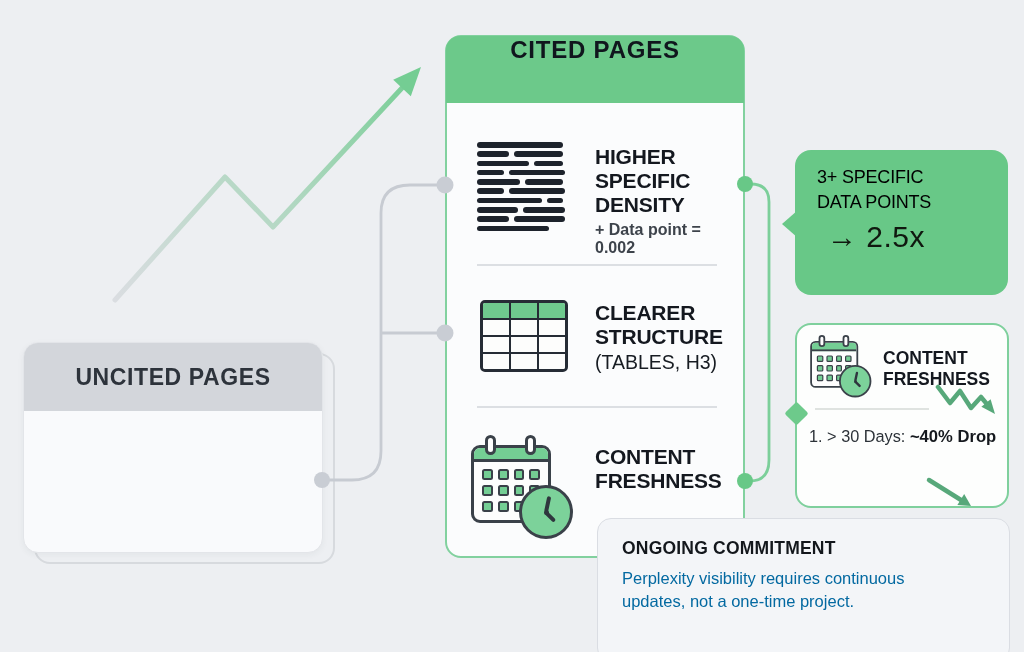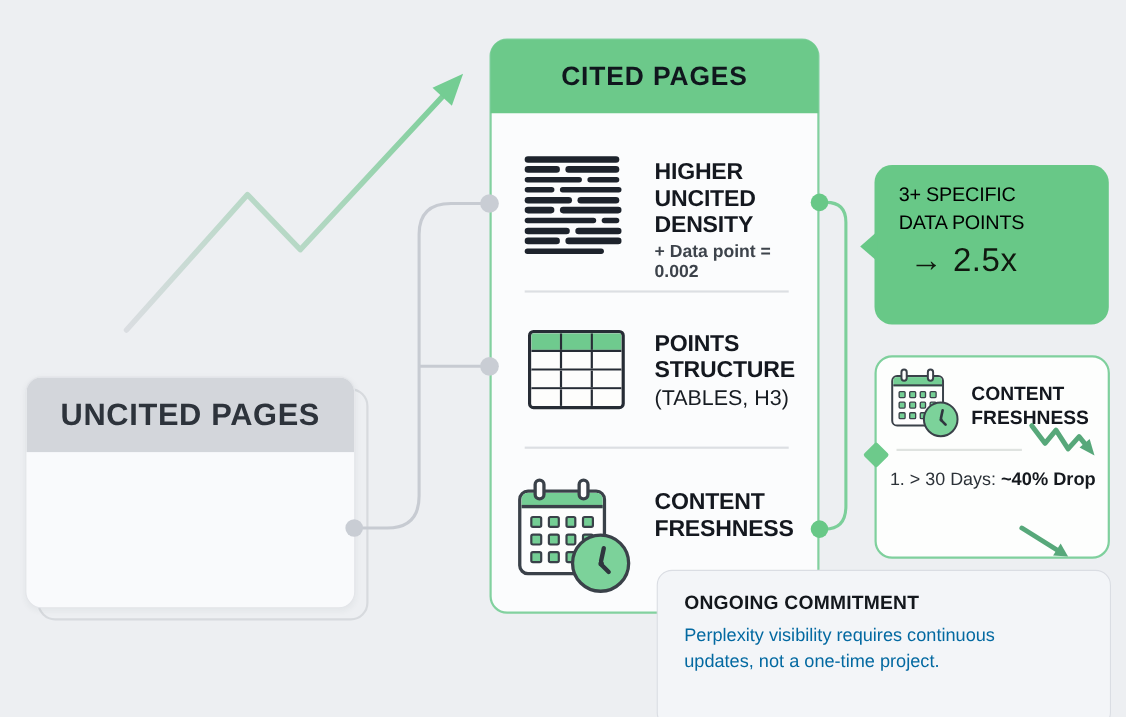--- a/index.html
+++ b/index.html
@@ -12,27 +12,27 @@
   .overlay.z4 { z-index:4; }
   .overlay.z1 { z-index:1; }
 
   
   .ghost-outline { position:absolute; left:34px; top:353px; width:301px; height:211px;
     border:2.5px solid #d7dade; border-radius:16px; z-index:2; }
   .uncited-box { position:absolute; left:23px; top:342px; width:300px; height:211px;
     background:#f9fafc; border:1px solid #e3e5e9; border-radius:15px; z-index:3; overflow:hidden;
     box-shadow:0 2px 6px rgba(40,50,60,0.05); }
   .uncited-header { height:68px; background:#d3d6db; display:flex; align-items:center; justify-content:center; }
-  .uncited-title { font-size:28px; font-weight:700; color:#2d333b; letter-spacing:0.6px; }
+  .uncited-title { font-size:23px; font-weight:700; color:#2d333b; letter-spacing:0.6px; }
 
   
   .cited-card { position:absolute; left:445px; top:35px; width:300px; height:523px;
     background:#fbfcfd; border:2.5px solid #82d19f; border-radius:16px; z-index:3; }
   .cited-header { position:absolute; left:-1px; top:-1px; right:-1px; height:67px; background:#6cc98a;
-    border-radius:14px 14px 0 0; display:flex; align-items:center; justify-content:center; }
+    border-radius:14px 14px 0 0; display:flex; justify-content:center; }
   .cited-title { font-size:24px; font-weight:700; color:#10161d; letter-spacing:0.8px; }
 
   .feature-title { font-size:21px; line-height:24px; font-weight:700; color:#14181f; letter-spacing:-0.2px; }
   .feature-title span { display:block; }
   .sub-small { font-size:16px; font-weight:700; color:#3d434b; margin-top:4px; }
   .sub-large { font-size:19.5px; font-weight:400; color:#171c22; margin-top:2px; }
   .divider { position:absolute; left:30px; width:240px; height:1.5px; background:#dcdfe3; }
 
   
   .lines-icon { position:absolute; left:30px; top:105px; width:90px; }
@@ -164,21 +164,21 @@
           <i class="seg" style="width:36%"></i>
           <i class="seg" style="width:56%"></i>
         </div>
       <div class="lr">
           <i class="seg" style="width:80%"></i>
         </div>
     </div>
     <div style="position:absolute; left:148px; top:108px;">
       <div class="feature-title">
         <span>HIGHER</span>
-        <span>UNCITED</span>
+        <span>SPECIFIC</span>
         <span>DENSITY</span>
       </div>
       <div class="sub-small">+ Data point = 0.002</div>
     </div>
 
     <div class="divider" style="top:227px;"></div>
 
     <div class="tbl">
       <div class="tbl-r tbl-h">
           <i></i>
@@ -196,21 +196,21 @@
           <i></i>
         </div>
       <div class="tbl-r">
           <i></i>
           <i></i>
           <i></i>
         </div>
     </div>
     <div style="position:absolute; left:148px; top:264px;">
       <div class="feature-title">
-        <span>POINTS</span>
+        <span>CLEARER</span>
         <span>STRUCTURE</span>
       </div>
       <div class="sub-large">(TABLES, H3)</div>
     </div>
 
     <div class="divider" style="top:369px;"></div>
 
     <div class="cal-wrap" style="left:22px; top:398px;">
       <div class="cal-body">
         <div class="cal-top"></div>

